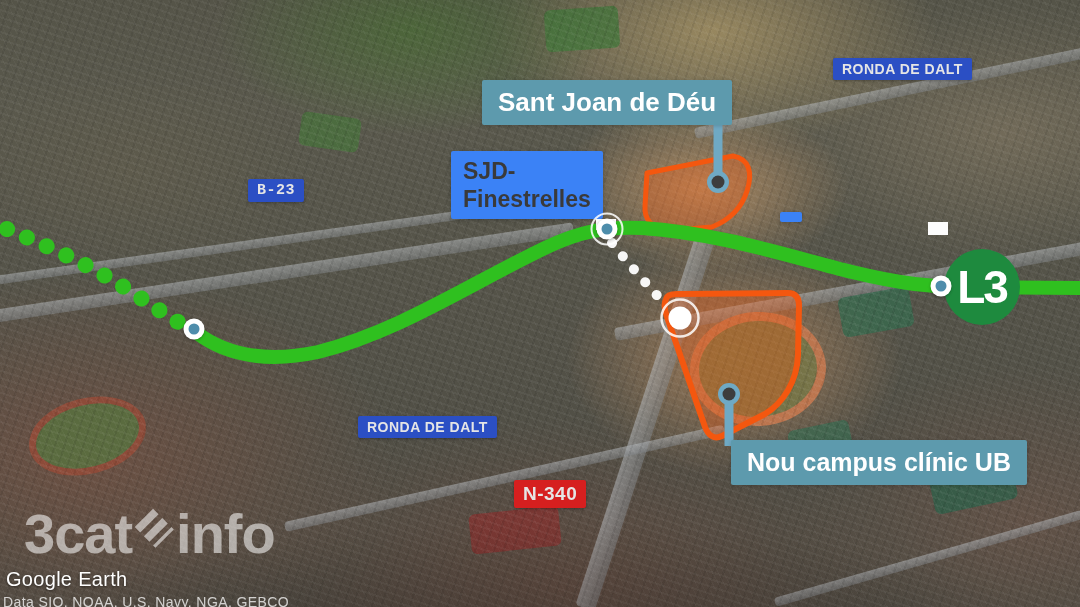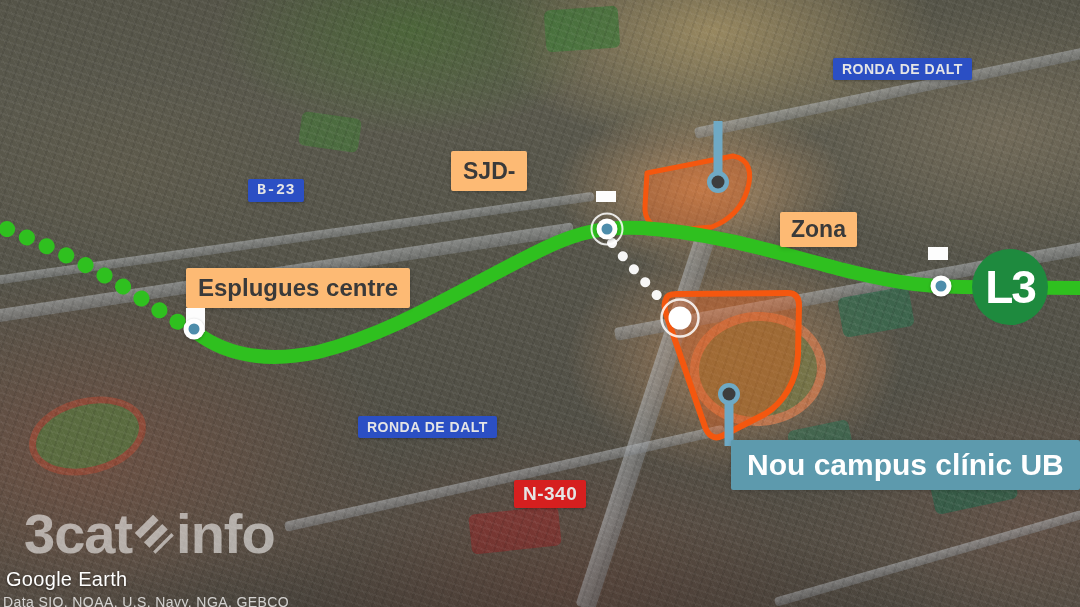--- a/index.html
+++ b/index.html
@@ -38,21 +38,21 @@
       linear-gradient(rgba(0,0,0,.08), rgba(0,0,0,0) 18%);
   }
   .road{position:absolute;z-index:1;border-radius:4px;transform-origin:left center;
         background:linear-gradient(rgba(178,182,186,.55), rgba(128,132,136,.5));}
   .patch{position:absolute;z-index:1;border-radius:6px;}
   .track{position:absolute;z-index:1;border-radius:50%;}
   
   svg.overlay{position:absolute;left:0;top:0;z-index:2;}
   
   .label-white{
-    position:absolute;z-index:5;background:#fdba74;color:var(--ink,#3a3a3a);
+    position:absolute;z-index:5;background:#3b82f6;color:var(--ink,#3a3a3a);
     font-weight:bold;border-radius:2px;box-shadow:0 1px 4px rgba(0,0,0,.25);
     white-space:nowrap;
   }
   .label-white .tab{position:absolute;background:#fdfdfd;}
   .label-teal{
     position:absolute;z-index:5;background:var(--teal-label,#5d9aad);color:#fff;
     font-weight:bold;border-radius:2px;white-space:nowrap;box-shadow:0 1px 4px rgba(0,0,0,.18);
   }
   .badge{
     position:absolute;z-index:5;color:#e5e5e5;font-weight:bold;border-radius:2px;
@@ -66,21 +66,21 @@
     background:var(--line-green-dark,#1e8a3e);display:flex;align-items:center;justify-content:center;
     color:#fff;font-weight:bold;font-size:46px;letter-spacing:-2px;
   }
   .marker{position:absolute;z-index:6;width:21px;height:21px;border-radius:50%;background:#fff;
           transform:translate(-50%,-50%);display:flex;align-items:center;justify-content:center;
           box-shadow:0 1px 3px rgba(0,0,0,.3);}
   .marker .dot{width:11px;height:11px;border-radius:50%;background:var(--teal-dot,#4e8dab);}
   .marker .ring{position:absolute;inset:-6px;border:2px solid rgba(255,255,255,.85);border-radius:50%;}
   
   .watermark{
-    position:absolute;left:24px;top:506px;z-index:7;display:flex;align-items:center;
+    position:absolute;left:24px;top:506px;z-index:7;display:flex;
     opacity:.55;color:#fff;font-weight:bold;font-size:56px;letter-spacing:-1px;line-height:1;
   }
   .ge-logo{position:absolute;left:6px;top:568px;z-index:7;color:#fff;font-size:20px;
            letter-spacing:.3px;text-shadow:0 1px 3px rgba(0,0,0,.55);}
   .credits{position:absolute;left:3px;top:594px;z-index:7;color:rgba(255,255,255,.75);
            font-size:14px;letter-spacing:.4px;}
 </style>
 </head>
 <body>
 
@@ -124,54 +124,53 @@
 
     <line x1="718" y1="121" x2="718" y2="181" style="stroke:var(--connector,#6fa9c4);" stroke-width="9"></line>
     <circle cx="718" cy="182" r="11" style="fill:var(--connector,#6fa9c4);"></circle>
     <circle cx="718" cy="182" r="6.5" fill="#3d3d3d"></circle>
 
     <line x1="729" y1="395" x2="729" y2="446" style="stroke:var(--connector,#6fa9c4);" stroke-width="9"></line>
     <circle cx="729" cy="394" r="11" style="fill:var(--connector,#6fa9c4);"></circle>
     <circle cx="729" cy="394" r="6.5" fill="#3d3d3d"></circle>
   </svg>
 
-  <div class="label-white" style="left:186px;top:268px;font-size:24px;padding:6px 12px;">
-    <span>Esplugues centre</span>
-    <span class="tab" style="left:0;top:100%;width:19px;height:24px;"></span>
-  </div>
 
   <div class="label-white" style="left:451px;top:151px;font-size:23px;line-height:28px;padding:6px 12px;">
     <div>SJD-</div>
+    <div>Finestrelles</div>
     <span class="tab" style="left:145px;top:100%;width:20px;height:11px;"></span>
   </div>
 
   <div class="label-white" style="left:780px;top:212px;font-size:23px;line-height:25px;padding:5px 11px;">
-    <div>Zona</div>
     <span class="tab" style="left:148px;top:100%;width:20px;height:13px;"></span>
   </div>
 
-
-  <div class="label-teal" style="left:731px;top:440px;font-size:30px;padding:8px 16px;">
+  <div class="label-teal" style="left:482px;top:80px;font-size:26px;padding:7px 16px;">
+    <span>Sant Joan de Déu</span>
+  </div>
+
+  <div class="label-teal" style="left:731px;top:440px;font-size:25px;padding:8px 16px;">
     <span>Nou campus clínic UB</span>
   </div>
 
   <div class="badge blue" style="left:248px;top:179px;font-size:15px;font-family:Liberation Mono, monospace;">
     <span>B-23</span>
   </div>
   <div class="badge blue" style="left:833px;top:58px;">
     <span>RONDA DE DALT</span>
   </div>
   <div class="badge blue" style="left:358px;top:416px;">
     <span>RONDA DE DALT</span>
   </div>
   <div class="badge red" style="left:514px;top:480px;font-size:19px;">
     <span>N-340</span>
   </div>
 
-  <div class="line-badge" style="left:972px;top:249px;">
+  <div class="line-badge" style="left:944px;top:249px;">
     <span>L3</span>
   </div>
 
   <div class="marker" style="left:194px;top:329px;">
     <span class="dot"></span>
   </div>
   <div class="marker" style="left:607px;top:229px;">
     <span class="ring"></span>
     <span class="dot"></span>
   </div>

